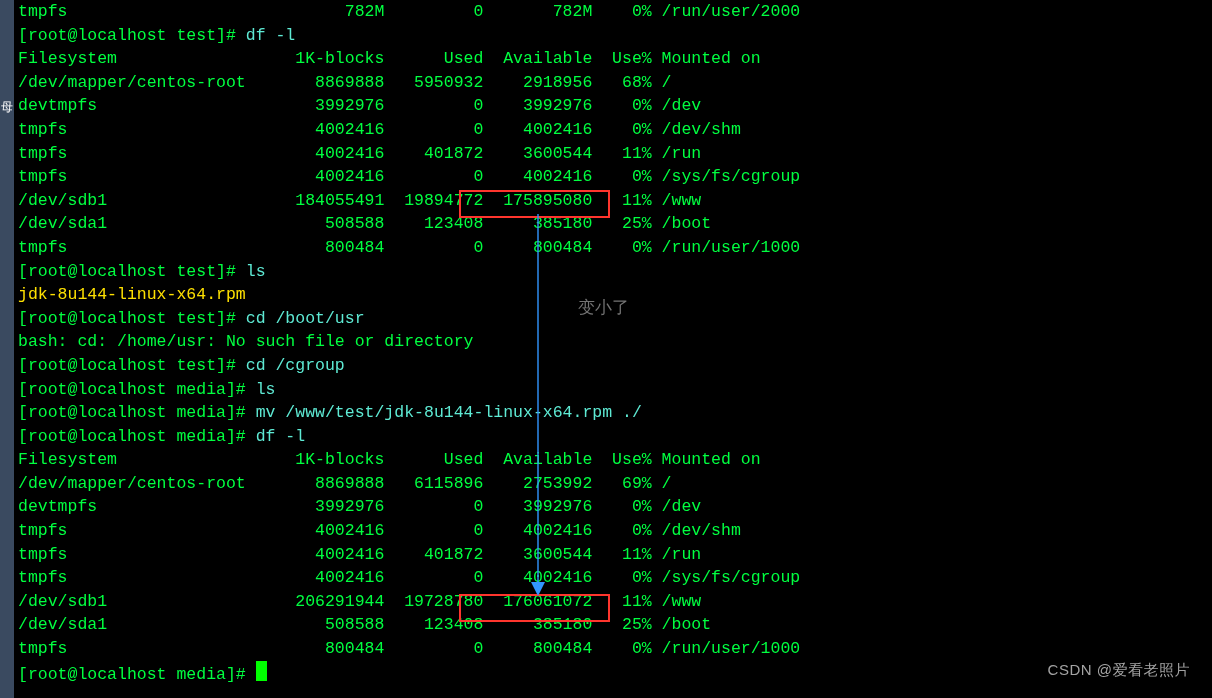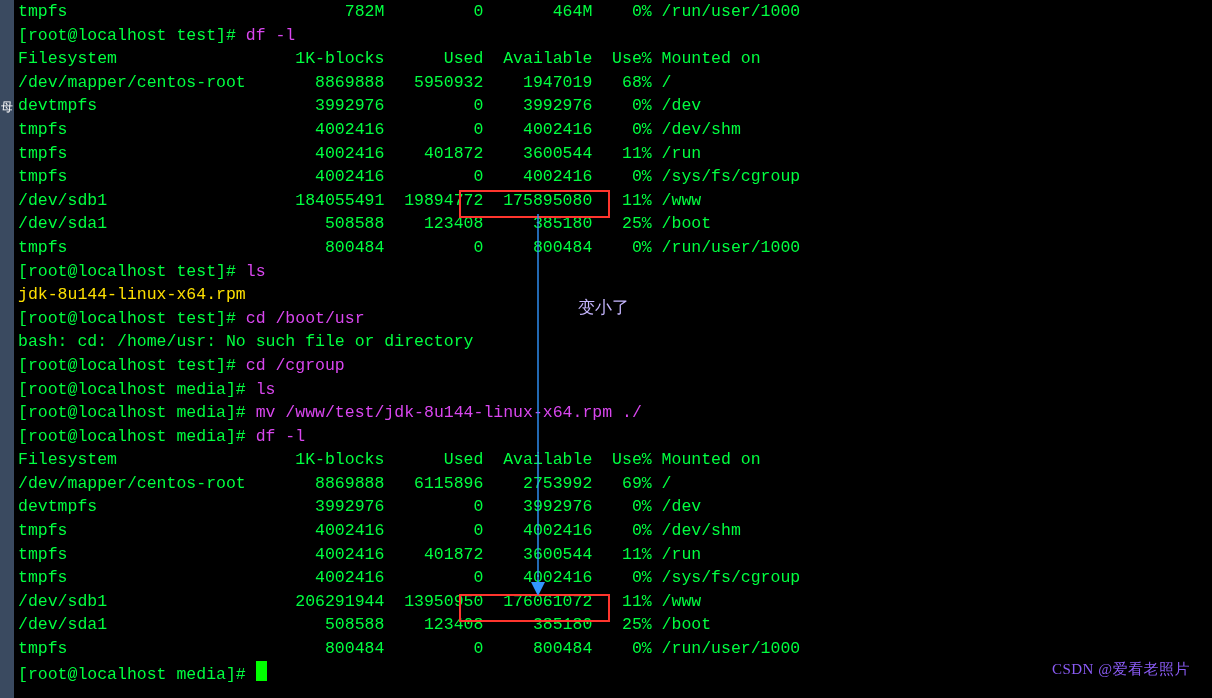--- a/index.html
+++ b/index.html
@@ -1,39 +1,39 @@
 <!DOCTYPE html>
 <html><head>
 <meta charset="utf-8">
 <style>
   html,body{margin:0;padding:0;background:#000;width:1212px;height:698px;overflow:hidden;
     font-family:Consolas,"Courier New",monospace;font-size:16.5px;line-height:23.6px}
   .term{position:relative;padding-left:18px;padding-top:0;color:#0f0;white-space:pre}
   .g{color:#00ff40}
   .y{color:#fde000;font-weight:normal}
-  .w{color:#d946ef}
+  .w{color:#5eead4}
   .cursor{display:inline-block;width:11px;height:20px;background:#0f0;vertical-align:-2px}
   .sidebar{position:absolute;left:0;top:0;width:14px;height:698px;background:#3a4a60}
-  .wm{position:absolute;right:22px;bottom:16px;color:#8b5cf6;font-family:Liberation Serif, serif;
+  .wm{position:absolute;right:22px;bottom:16px;color:#a3a3a3;font-family:Liberation Sans, sans-serif;
        font-size:15px;letter-spacing:.5px}
   .box{position:absolute;border:2px solid #ff352d;pointer-events:none}
-  .ann{position:absolute;color:#c4b5fd;font-family:Arial,sans-serif;font-size:17px}
+  .ann{position:absolute;color:#737373;font-family:Arial,sans-serif;font-size:17px}
   svg.arrow{position:absolute;pointer-events:none}
 </style>
 </head>
 <body>
 
 <div class="sidebar">
   <span style="color:#fff;font-size:12px;position:absolute;top:97px;left:1px">母</span>
 </div>
 
-<div class="term" id="term"><span class="g">tmpfs                            782M         0       464M    0% /run/user/1000</span>
+<div class="term" id="term"><span class="g">tmpfs                            782M         0       782M    0% /run/user/2000</span>
 <span class="g">[root@localhost test]#</span><span class="w"> df -l</span>
 <span class="g">Filesystem                  1K-blocks      Used  Available  Use% Mounted on</span>
-<span class="g">/dev/mapper/centos-root       8869888   5950932    1947019   68% /</span>
+<span class="g">/dev/mapper/centos-root       8869888   5950932    2918956   68% /</span>
 <span class="g">devtmpfs                      3992976         0    3992976    0% /dev</span>
 <span class="g">tmpfs                         4002416         0    4002416    0% /dev/shm</span>
 <span class="g">tmpfs                         4002416    401872    3600544   11% /run</span>
 <span class="g">tmpfs                         4002416         0    4002416    0% /sys/fs/cgroup</span>
 <span class="g">/dev/sdb1                   184055491  19894772  175895080   11% /www</span>
 <span class="g">/dev/sda1                      508588    123408     385180   25% /boot</span>
 <span class="g">tmpfs                          800484         0     800484    0% /run/user/1000</span>
 <span class="g">[root@localhost test]#</span><span class="w"> ls</span>
 <span class="y">jdk-8u144-linux-x64.rpm</span>
 <span class="g">[root@localhost test]#</span><span class="w"> cd /boot/usr</span>
@@ -41,21 +41,21 @@
 <span class="g">[root@localhost test]#</span><span class="w"> cd /cgroup</span>
 <span class="g">[root@localhost media]#</span><span class="w"> ls</span>
 <span class="g">[root@localhost media]#</span><span class="w"> mv /www/test/jdk-8u144-linux-x64.rpm ./</span>
 <span class="g">[root@localhost media]#</span><span class="w"> df -l</span>
 <span class="g">Filesystem                  1K-blocks      Used  Available  Use% Mounted on</span>
 <span class="g">/dev/mapper/centos-root       8869888   6115896    2753992   69% /</span>
 <span class="g">devtmpfs                      3992976         0    3992976    0% /dev</span>
 <span class="g">tmpfs                         4002416         0    4002416    0% /dev/shm</span>
 <span class="g">tmpfs                         4002416    401872    3600544   11% /run</span>
 <span class="g">tmpfs                         4002416         0    4002416    0% /sys/fs/cgroup</span>
-<span class="g">/dev/sdb1                   206291944  13950950  176061072   11% /www</span>
+<span class="g">/dev/sdb1                   206291944  19728780  176061072   11% /www</span>
 <span class="g">/dev/sda1                      508588    123408     385180   25% /boot</span>
 <span class="g">tmpfs                          800484         0     800484    0% /run/user/1000</span>
 <span class="g">[root@localhost media]#</span> <span class="cursor"></span></div>
 
 <div class="box" style="left:459px;top:190px;width:147px;height:24px"></div>
 <div class="box" style="left:459px;top:594px;width:147px;height:24px"></div>
 
 <svg class="arrow" style="left:520px;top:214px" width="40" height="382">
   <line x1="18" y1="0" x2="18" y2="370" stroke="#3296ff" stroke-width="1.4"></line>
   <polygon points="18,382 11,368 25,368" fill="#3296ff"></polygon>

